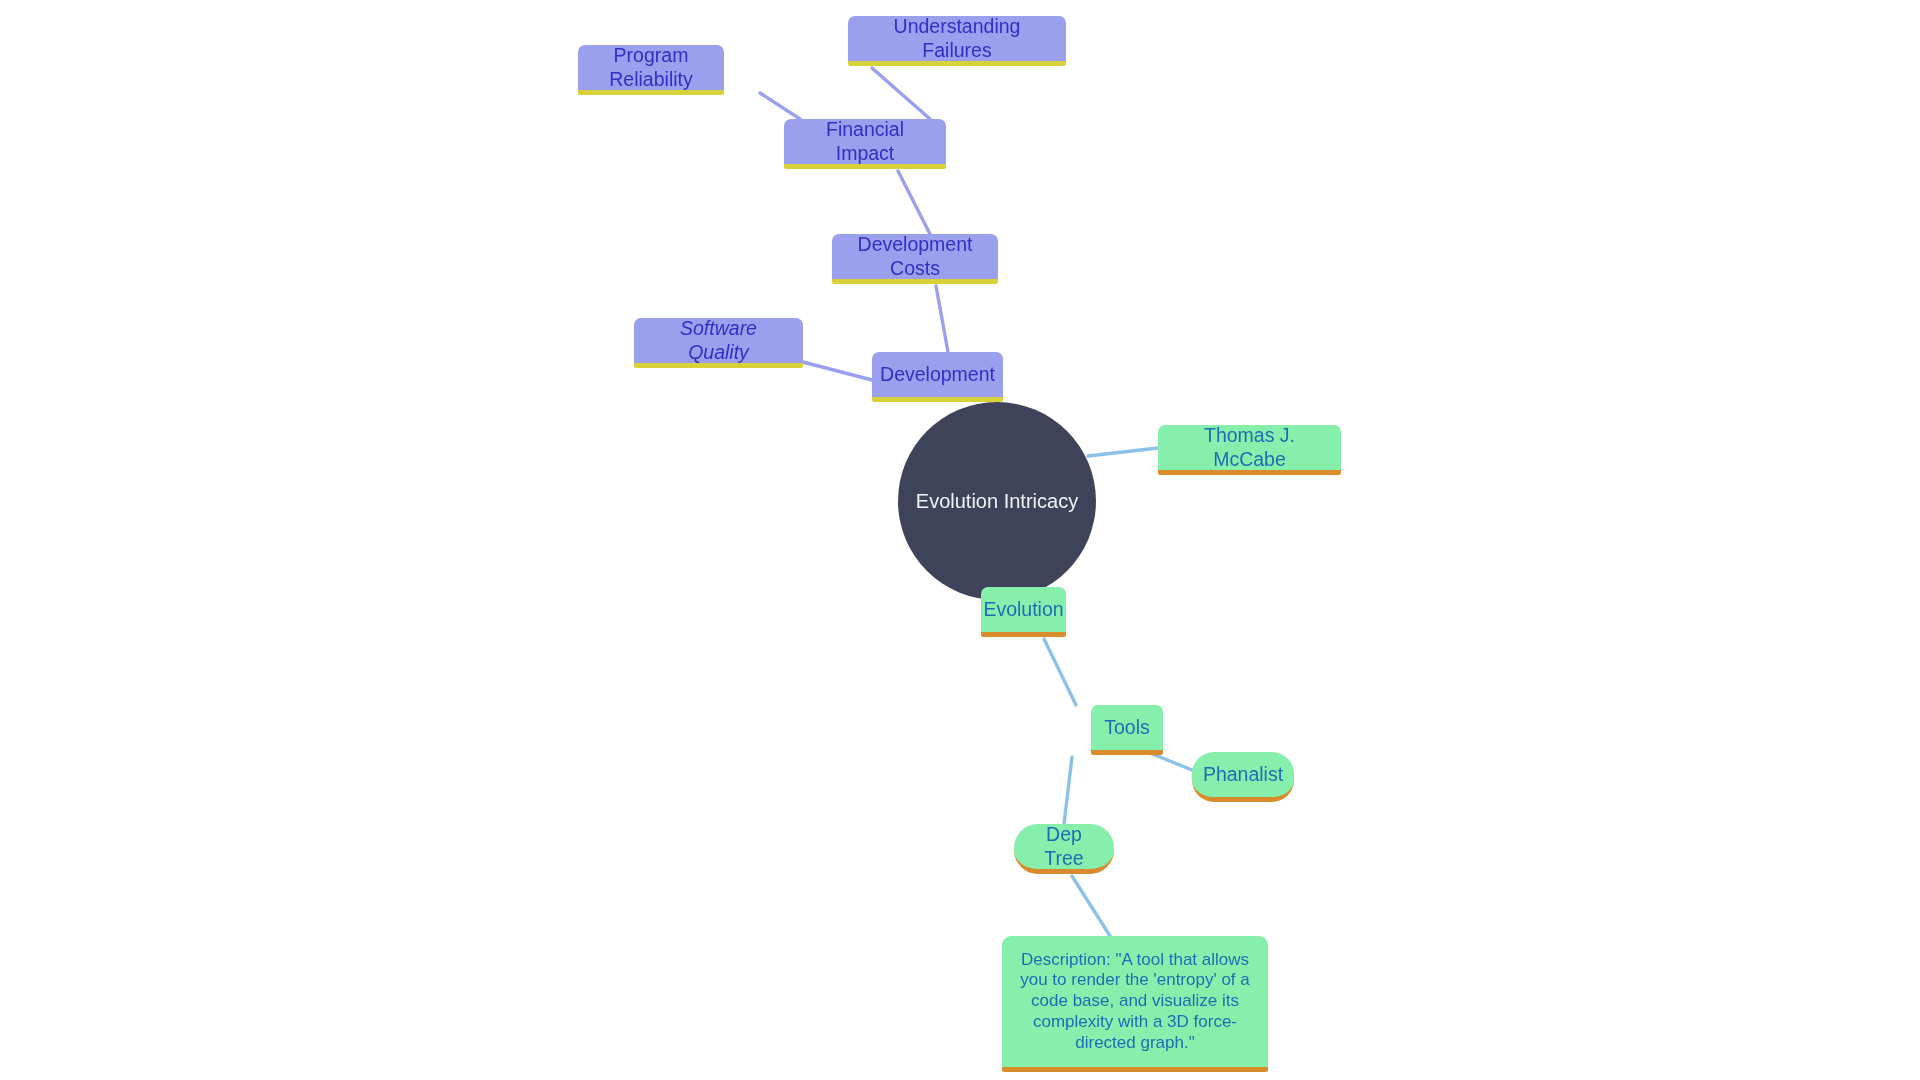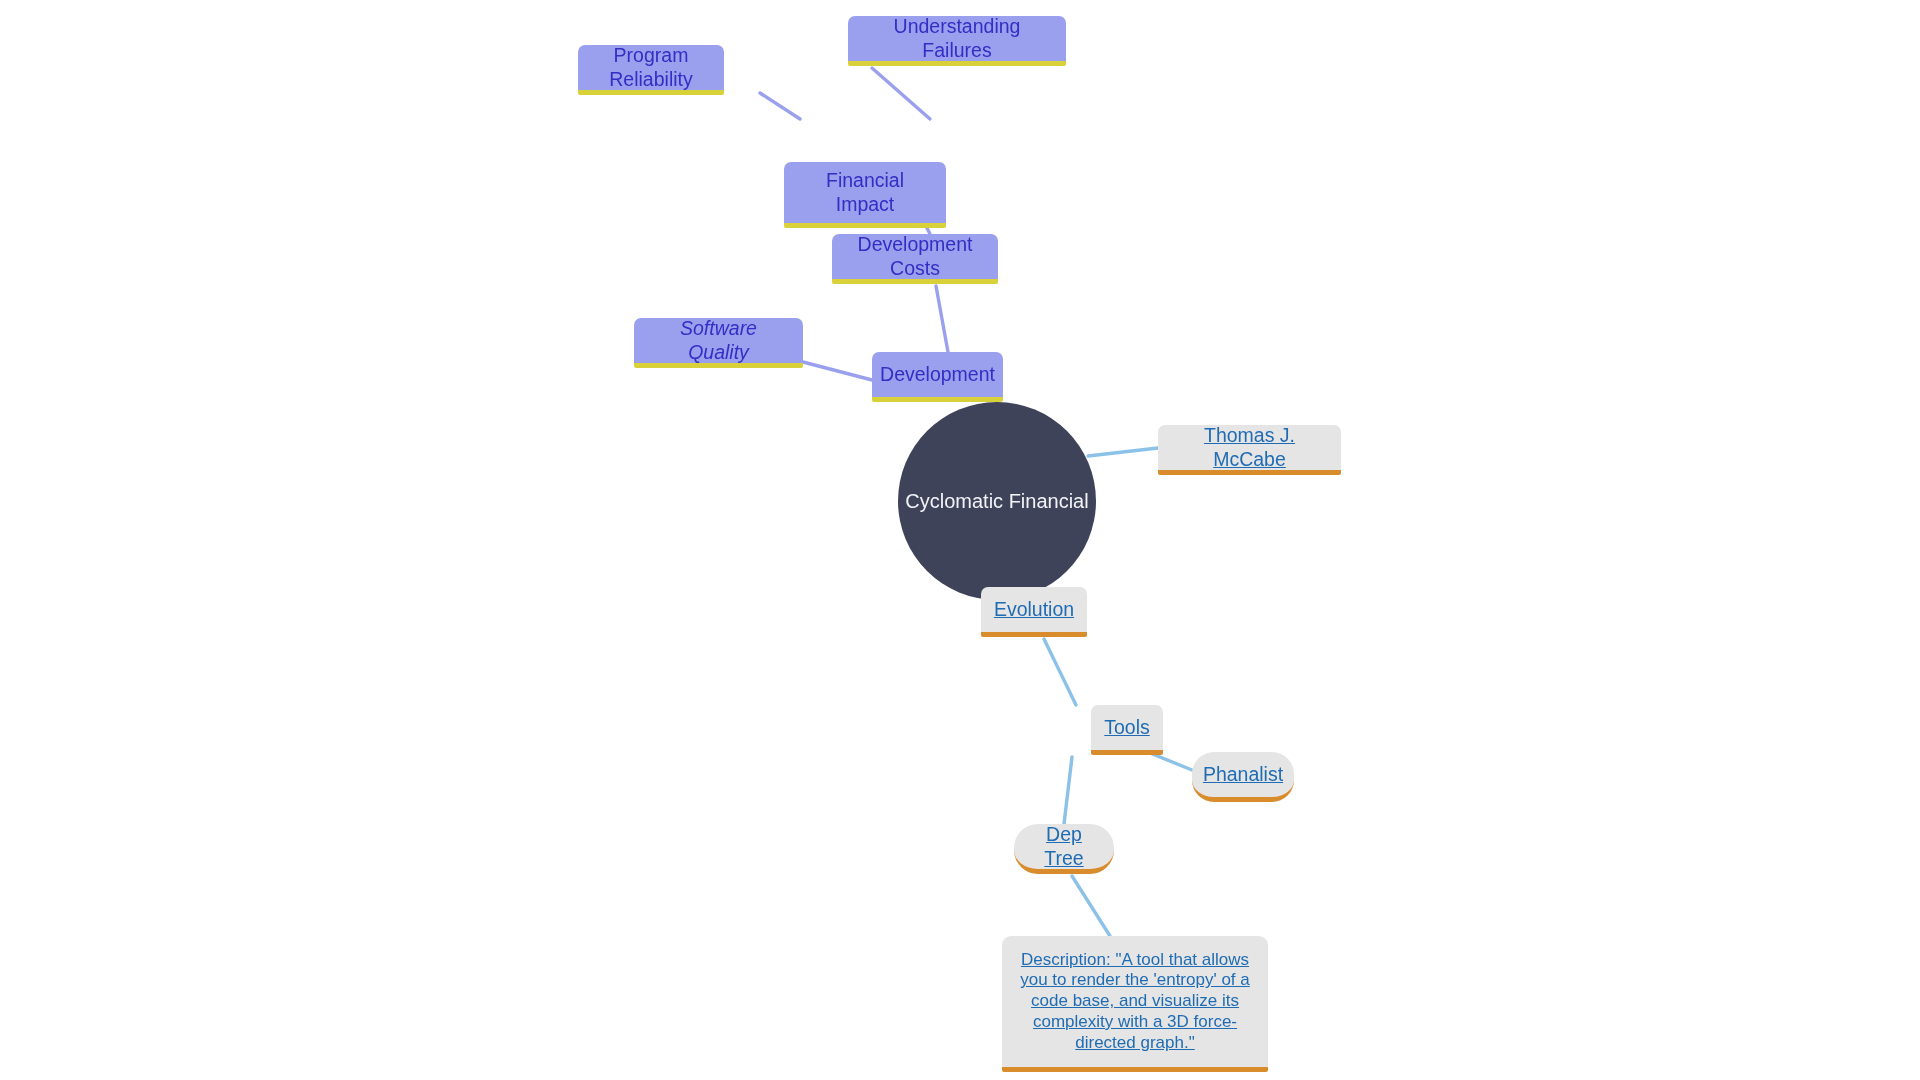--- a/index.html
+++ b/index.html
@@ -42,25 +42,24 @@
     white-space: pre-line;
     padding: 0 17px;
   }
   .node.purple {
     background: #9aa0ee;
     color: #342ec4;
     border-bottom: 5px solid #d8d13a;
     font-size: 19.5px;
   }
   .node.blue {
-    background: #e5e5e5;
+    background: #86efac;
     color: #1f6cb4;
     border-bottom: 5px solid #d98c2c;
     font-size: 19.5px;
-    text-decoration: underline;
   }
   .node.blue.desc {
     font-size: 17px;
     border-radius: 9px 9px 2px 2px;
     padding: 0 10px;
   }
   .central {
     position: absolute;
     border-radius: 50%;
     background: #3f4359;
@@ -84,28 +83,28 @@
       <line x1="803" y1="362" x2="872" y2="380" stroke="#9aa0ee" stroke-width="3.4" stroke-linecap="round"></line>
       <line x1="1088" y1="456" x2="1158" y2="448" stroke="#8cc2e8" stroke-width="3.4" stroke-linecap="round"></line>
       <line x1="1032" y1="592" x2="1036" y2="587" stroke="#8cc2e8" stroke-width="3.4" stroke-linecap="round"></line>
       <line x1="1044" y1="639" x2="1076" y2="705" stroke="#8cc2e8" stroke-width="3.4" stroke-linecap="round"></line>
       <line x1="1123" y1="742" x2="1192" y2="770" stroke="#8cc2e8" stroke-width="3.4" stroke-linecap="round"></line>
       <line x1="1072" y1="757" x2="1064" y2="824" stroke="#8cc2e8" stroke-width="3.4" stroke-linecap="round"></line>
       <line x1="1072" y1="876" x2="1110" y2="936" stroke="#8cc2e8" stroke-width="3.4" stroke-linecap="round"></line>
     </svg>
   <div id="node-layer">
       <div class="central" style="left: 898px; top: 402px; width: 198px; height: 198px; background: rgb(63, 67, 89); color: rgb(242, 243, 247);">
-        <span>Cyclomatic Financial</span>
+        <span>Evolution Intricacy</span>
       </div>
       <div class="node purple" style="left: 848px; top: 16px; width: 218px; height: 50px;"><span>Understanding Failures</span></div>
       <div class="node purple" style="left: 578px; top: 45px; width: 146px; height: 50px;"><span>Program Reliability</span></div>
-      <div class="node purple" style="left: 784px; top: 119px; width: 162px; height: 66px; margin-top: 43px;"><span>Financial Impact</span></div>
+      <div class="node purple" style="left: 784px; top: 119px; width: 162px; height: 50px;"><span>Financial Impact</span></div>
       <div class="node purple" style="left: 832px; top: 234px; width: 166px; height: 50px;"><span>Development Costs</span></div>
       <div class="node purple" style="left: 634px; top: 318px; width: 169px; height: 50px; font-style: italic;"><span>Software Quality</span></div>
       <div class="node purple" style="left: 872px; top: 352px; width: 131px; height: 50px;"><span>Development</span></div>
       <div class="node blue" style="left: 1158px; top: 425px; width: 183px; height: 50px;"><span>Thomas J. McCabe</span></div>
-      <div class="node blue" style="left: 981px; top: 587px; width: 106px; height: 50px;"><span>Evolution</span></div>
+      <div class="node blue" style="left: 981px; top: 587px; width: 85px; height: 50px;"><span>Evolution</span></div>
       <div class="node blue" style="left: 1084px; top: 705px; width: 72px; height: 50px; margin-left: 7px;"><span>Tools</span></div>
       <div class="node blue" style="left: 1192px; top: 752px; width: 102px; height: 50px; border-radius: 22px;"><span>Phanalist</span></div>
       <div class="node blue" style="left: 1014px; top: 824px; width: 100px; height: 50px; border-radius: 24px;"><span>Dep Tree</span></div>
       <div class="node blue desc" style="left: 1002px; top: 936px; width: 266px; height: 136px;"><span>Description: "A tool that allows you to render the 'entropy' of a code base, and visualize its complexity with a 3D force-directed graph."</span></div>
     </div>
 </div>
 
 </body></html>

